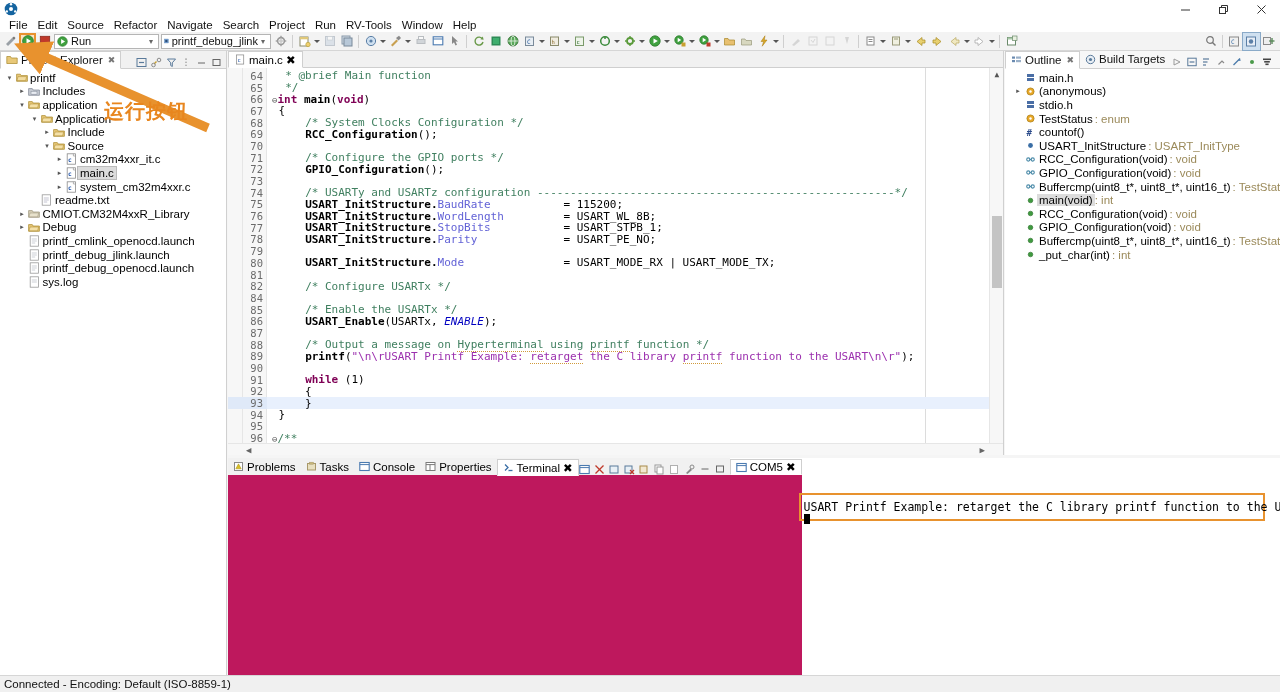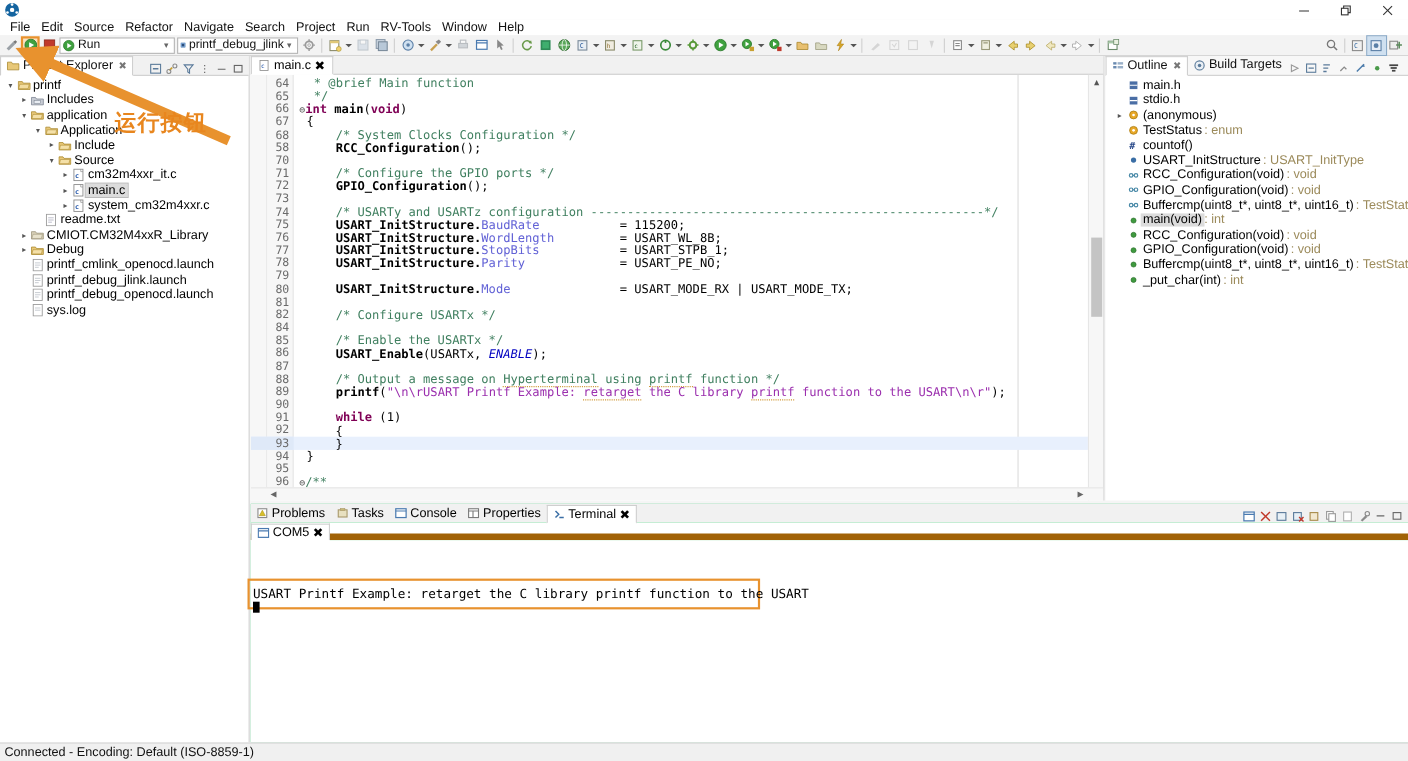--- a/index.html
+++ b/index.html
@@ -134,21 +134,21 @@
   .olrow { height: 13.6px; display:flex; align-items:center; white-space:nowrap; padding-left: 8px;}
   .olrow.sel .ollabel { background:#dcdcdc; }
   .oltwist { width: 10px; text-align:center; color:#555; font-size:8px; flex:0 0 auto;}
   .olicon { width: 14px; flex:0 0 auto; display:flex; align-items:center; justify-content:center; font-size:9px;}
   .ollabel { padding: 0 2px; }
   .olt { color: #9b8a5a; }
 
   
   .bottom {
     position: absolute; left: 228px; top: 458px; width: 1052px; height: 217px;
-    background: #22c55e; display:flex; flex-direction:column;
+    background: #be185d; display:flex; flex-direction:row;
   }
   .bt-tabs { height: 17px; background:#f1f1f1; display:flex; align-items:flex-end; }
   .bt-tab { height:17px; display:flex; align-items:center; gap:3px; padding:0 5px; font-size:11.5px; }
   .bt-tab.active { background:#ffffff; border:1px solid #cfcfcf; border-bottom:1px solid #fff; position:relative; top:1px;}
   .bt-subtabs { height: 16px; background:#ffffff; display:flex; border-bottom:6px solid #a16207;}
   .bt-subtab { height:16px; display:flex; align-items:center; gap:3px; padding:0 5px; font-size:11.5px;
                background:#fff; border:1px solid #cfcfcf; border-bottom:1px solid #fff; position:relative; top:1px;}
   .term {
     flex:1; background:#ffffff; position:relative;
     font-family: "DejaVu Sans Mono", "Liberation Mono", monospace; font-size: 11.5px;
@@ -753,21 +753,21 @@
     <div class="ed-body">
       <div class="gutter-marker"></div>
       <div class="gutter-num"></div>
       <div class="vruler" style="left:697px;"></div>
       <div class="code-lines" id="codelines">
           <div class="cline"><span class="lnum">64</span><span class="ctext"> <span class="cmt"> * @brief Main function</span></span></div>
           <div class="cline"><span class="lnum">65</span><span class="ctext"> <span class="cmt"> */</span></span></div>
           <div class="cline"><span class="lnum">66</span><span class="ctext"><span style="color:#555;font-size:9px;">⊖</span><span class="kw">int</span> <span style="font-weight:bold">main</span>(<span class="kw">void</span>)</span></div>
           <div class="cline"><span class="lnum">67</span><span class="ctext"> {</span></div>
           <div class="cline"><span class="lnum">68</span><span class="ctext">     <span class="cmt">/* System Clocks Configuration */</span></span></div>
-          <div class="cline"><span class="lnum">58</span><span class="ctext">     <span style="font-weight:bold">RCC_Configuration</span>();</span></div>
+          <div class="cline"><span class="lnum">69</span><span class="ctext">     <span style="font-weight:bold">RCC_Configuration</span>();</span></div>
           <div class="cline"><span class="lnum">70</span><span class="ctext"> </span></div>
           <div class="cline"><span class="lnum">71</span><span class="ctext">     <span class="cmt">/* Configure the GPIO ports */</span></span></div>
           <div class="cline"><span class="lnum">72</span><span class="ctext">     <span style="font-weight:bold">GPIO_Configuration</span>();</span></div>
           <div class="cline"><span class="lnum">73</span><span class="ctext"> </span></div>
           <div class="cline"><span class="lnum">74</span><span class="ctext">     <span class="cmt">/* USARTy and USARTz configuration ------------------------------------------------------*/</span></span></div>
           <div class="cline"><span class="lnum">75</span><span class="ctext">     <span style="font-weight:bold">USART_InitStructure.</span><span class="fld">BaudRate</span>           = 115200;</span></div>
           <div class="cline"><span class="lnum">76</span><span class="ctext">     <span style="font-weight:bold">USART_InitStructure.</span><span class="fld">WordLength</span>         = USART_WL_8B;</span></div>
           <div class="cline"><span class="lnum">77</span><span class="ctext">     <span style="font-weight:bold">USART_InitStructure.</span><span class="fld">StopBits</span>           = USART_STPB_1;</span></div>
           <div class="cline"><span class="lnum">78</span><span class="ctext">     <span style="font-weight:bold">USART_InitStructure.</span><span class="fld">Parity</span>             = USART_PE_NO;</span></div>
           <div class="cline"><span class="lnum">79</span></div>
@@ -871,38 +871,38 @@
           <span class="oltwist" style="font-size: 7px;"></span>
           <span class="olicon">
             <svg width="11" height="11" viewBox="0 0 11 11">
               <rect x="2" y="2" width="7" height="7" fill="#4a6ea5"></rect>
               <line x1="2" y1="5.5" x2="9" y2="5.5" stroke="#fff"></line>
             </svg>
           </span>
           <span class="ollabel">main.h</span>
         </div>
         <div class="olrow">
+          <span class="oltwist" style="font-size: 7px;">▸</span>
+          <span class="olicon">
+            <svg width="11" height="11" viewBox="0 0 11 11">
+              <circle cx="5.5" cy="5.5" r="3.6" fill="#e8a828" stroke="#a87a10" stroke-width="0.7"></circle>
+              <circle cx="5.5" cy="5.5" r="1.2" fill="#fff"></circle>
+            </svg>
+          </span>
+          <span class="ollabel">(anonymous)</span>
+        </div>
+        <div class="olrow">
           <span class="oltwist" style="font-size: 7px;"></span>
           <span class="olicon">
             <svg width="11" height="11" viewBox="0 0 11 11">
               <rect x="2" y="2" width="7" height="7" fill="#4a6ea5"></rect>
               <line x1="2" y1="5.5" x2="9" y2="5.5" stroke="#fff"></line>
             </svg>
           </span>
           <span class="ollabel">stdio.h</span>
-        </div>
-        <div class="olrow">
-          <span class="oltwist" style="font-size: 7px;">▸</span>
-          <span class="olicon">
-            <svg width="11" height="11" viewBox="0 0 11 11">
-              <circle cx="5.5" cy="5.5" r="3.6" fill="#e8a828" stroke="#a87a10" stroke-width="0.7"></circle>
-              <circle cx="5.5" cy="5.5" r="1.2" fill="#fff"></circle>
-            </svg>
-          </span>
-          <span class="ollabel">(anonymous)</span>
         </div>
         <div class="olrow">
           <span class="oltwist" style="font-size: 7px;"></span>
           <span class="olicon">
             <svg width="11" height="11" viewBox="0 0 11 11">
               <circle cx="5.5" cy="5.5" r="3.6" fill="#e8a828" stroke="#a87a10" stroke-width="0.7"></circle>
               <circle cx="5.5" cy="5.5" r="1.2" fill="#fff"></circle>
             </svg>
           </span>
           <span class="ollabel">TestStatus</span>

